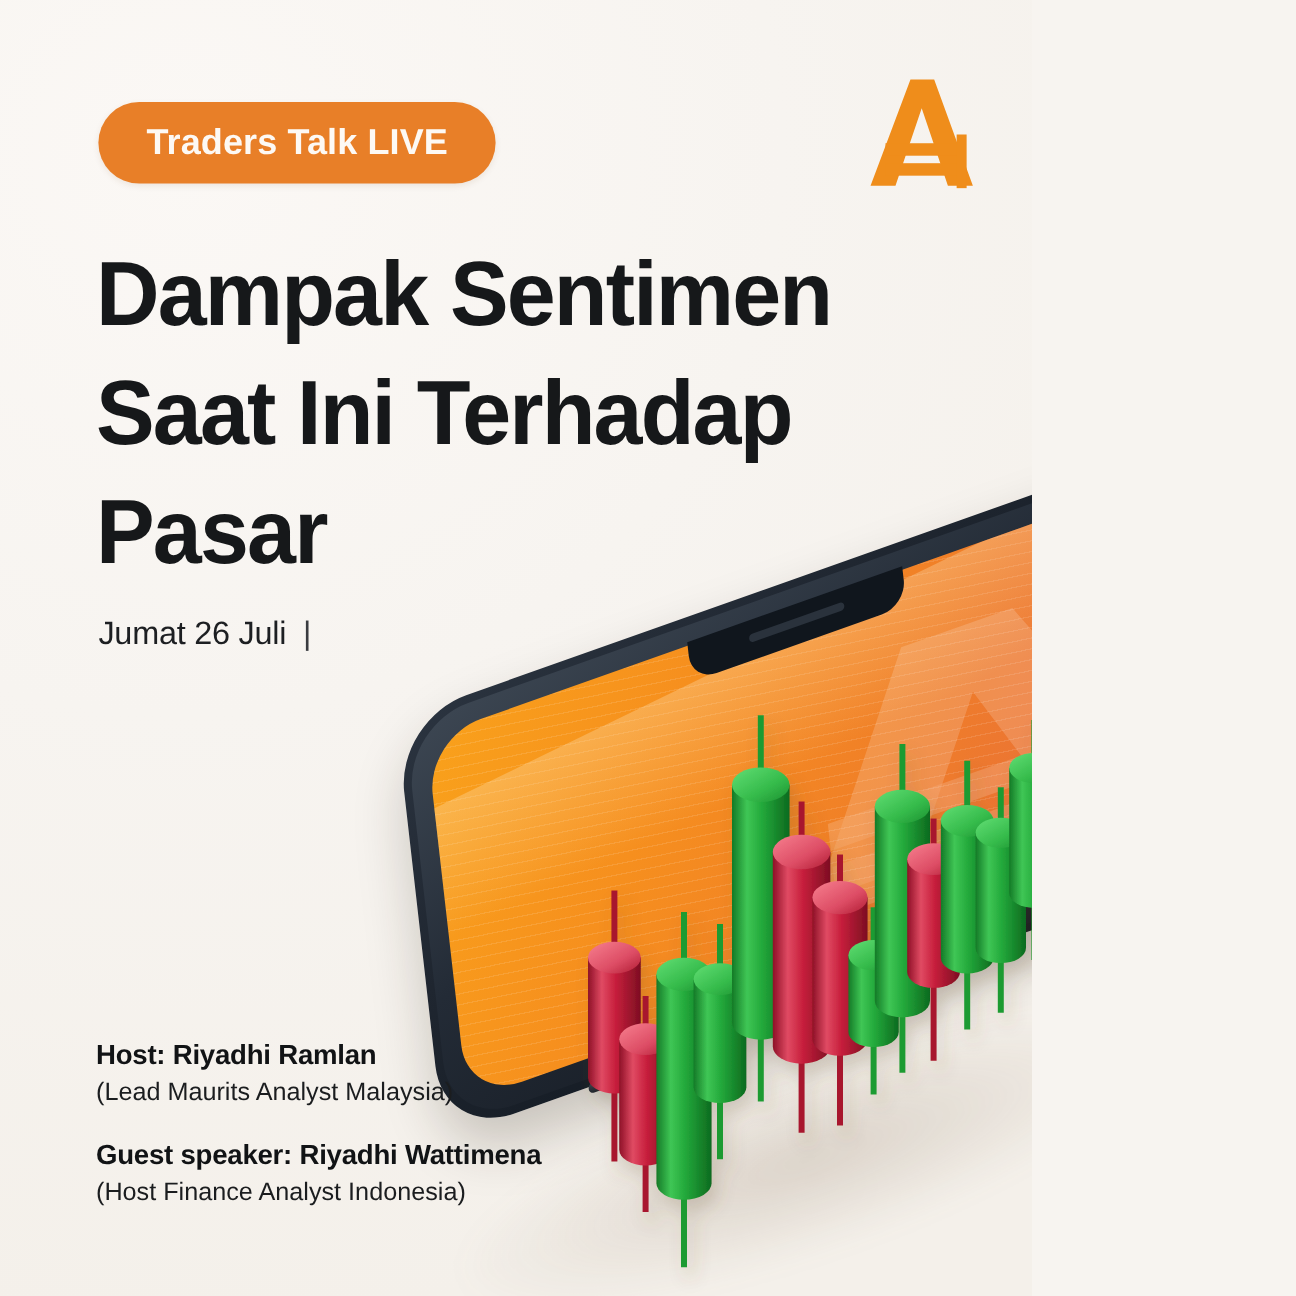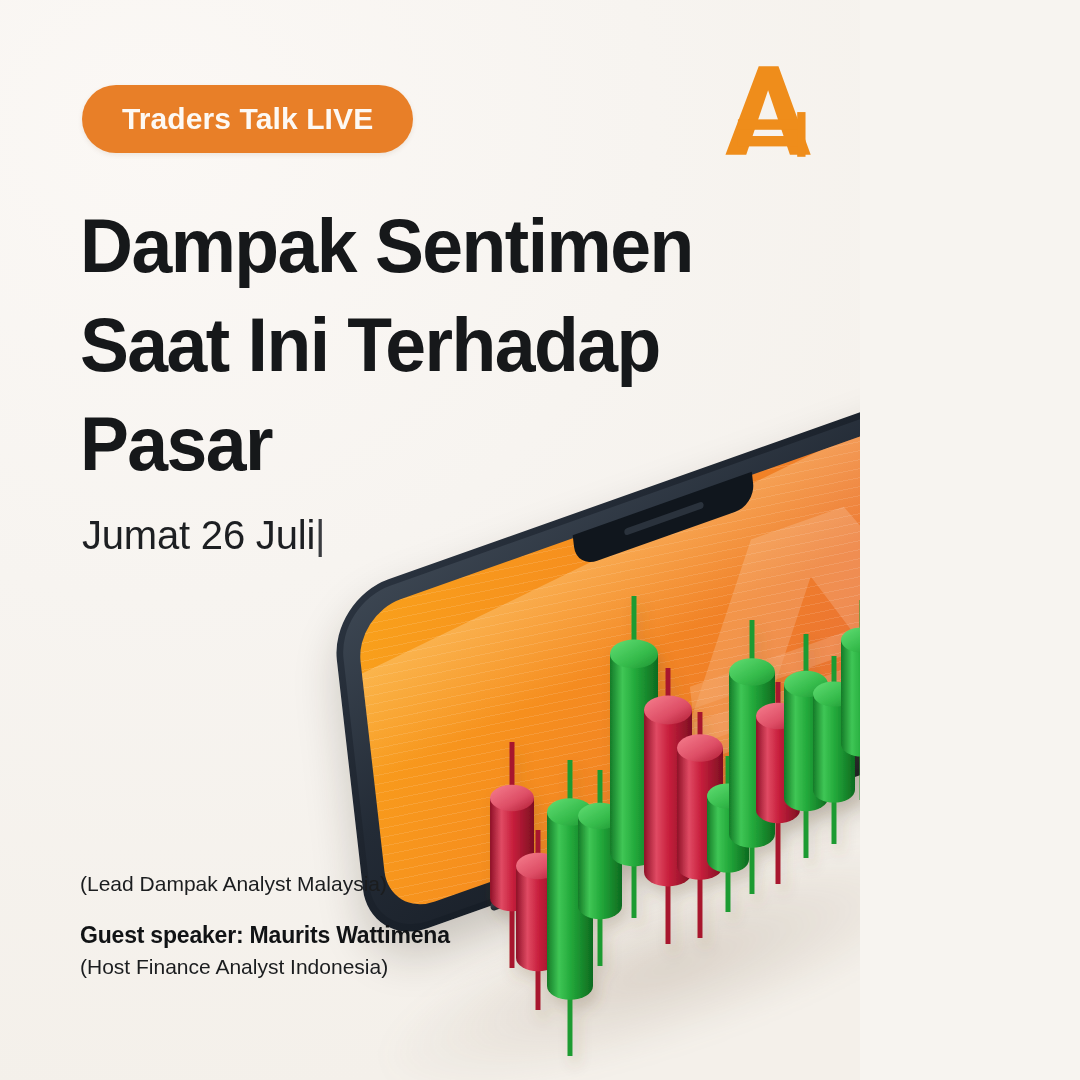--- a/index.html
+++ b/index.html
@@ -38,22 +38,22 @@
     font-size:76px;line-height:99px;font-weight:bold;
     letter-spacing:-1.6px;
     font-family:"Liberation Sans","DejaVu Sans",sans-serif;
     transform:scaleX(.965);transform-origin:left top;
   }
   .headline div{white-space:nowrap;}
 
   
   .schedule{
     position:absolute;left:82px;top:513px;
-    color:#1d1f22;font-size:40px;font-weight:400;letter-spacing:-.2px;
-    white-space:nowrap;display:flex;align-items:flex-start;
+    color:#1d1f22;font-size:27px;font-weight:400;letter-spacing:-.2px;
+    white-space:nowrap;display:flex;align-items:flex-start;gap:14px;
   }
   .sep{color:#3a3c40;font-weight:300;}
 
   
   .credits{position:absolute;left:80px;top:866px;width:470px;z-index:40;}
   .credit-block{margin-bottom:26px;}
   .credit-name{color:#111315;font-size:23px;font-weight:bold;letter-spacing:-.2px;white-space:nowrap;}
   .credit-role{color:#1b1d1f;font-size:21px;font-weight:400;margin-top:6px;white-space:nowrap;}
 
   
@@ -282,24 +282,25 @@
     <div>Pasar</div>
   </div>
 
   <div class="schedule">
     <span>Jumat 26 Juli</span>
     <span class="sep">|</span>
   </div>
 
   <div class="credits">
     <div class="credit-block">
-      <div class="credit-role">(Lead Dampak Analyst Malaysia)</div>
+      <div class="credit-name">Host: Riyadhi Ramlan</div>
+      <div class="credit-role">(Lead Maurits Analyst Malaysia)</div>
     </div>
     <div class="credit-block">
-      <div class="credit-name">Guest speaker: Maurits Wattimena</div>
+      <div class="credit-name">Guest speaker: Riyadhi Wattimena</div>
       <div class="credit-role">(Host Finance Analyst Indonesia)</div>
     </div>
   </div>
 
   <svg class="logo" viewBox="0 0 200 200">
     <g fill="#ef8d1b">
       <path d="M86 16 L124 16 L186 186 L146 186 L104 62 L62 186 L22 186 Z"></path>
       <rect x="46" y="118" width="128" height="20"></rect>
       <rect x="46" y="150" width="128" height="20"></rect>
       <rect x="160" y="104" width="16" height="86"></rect>

